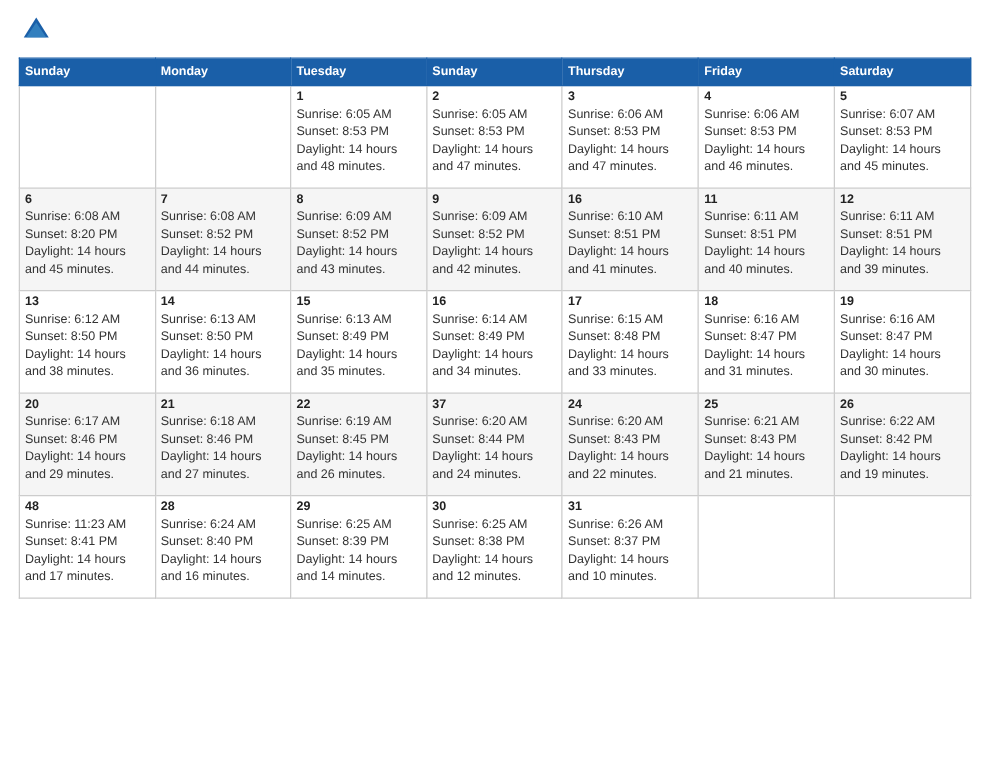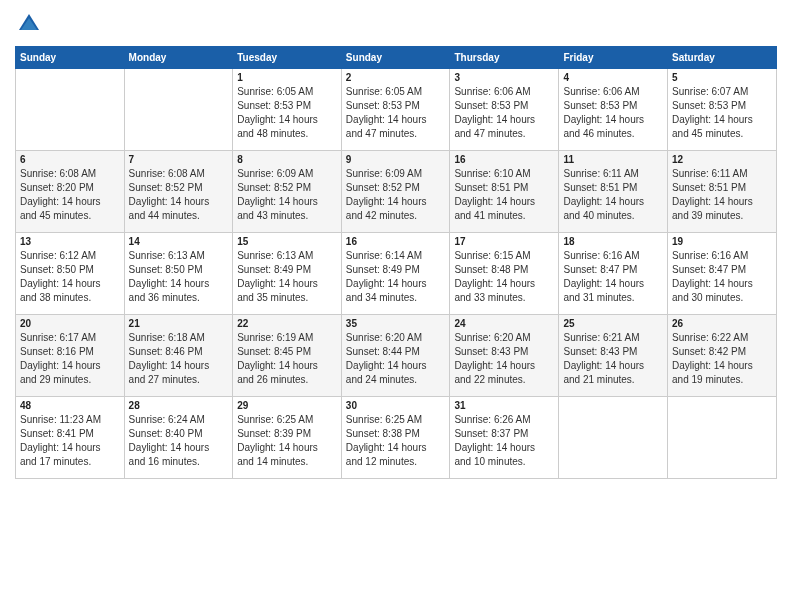--- a/index.html
+++ b/index.html
@@ -269,40 +269,40 @@
             <div class="day-info">Sunrise: 6:16 AM
 Sunset: 8:47 PM
 Daylight: 14 hours
 and 30 minutes.</div>
           </td>
         </tr>
         <tr>
           <td>
             <span class="day-num">20</span>
             <div class="day-info">Sunrise: 6:17 AM
-Sunset: 8:16 PM
+Sunset: 8:46 PM
 Daylight: 14 hours
 and 29 minutes.</div>
           </td>
           <td>
             <span class="day-num">21</span>
             <div class="day-info">Sunrise: 6:18 AM
 Sunset: 8:46 PM
 Daylight: 14 hours
 and 27 minutes.</div>
           </td>
           <td>
             <span class="day-num">22</span>
             <div class="day-info">Sunrise: 6:19 AM
 Sunset: 8:45 PM
 Daylight: 14 hours
 and 26 minutes.</div>
           </td>
           <td>
-            <span class="day-num">35</span>
+            <span class="day-num">37</span>
             <div class="day-info">Sunrise: 6:20 AM
 Sunset: 8:44 PM
 Daylight: 14 hours
 and 24 minutes.</div>
           </td>
           <td>
             <span class="day-num">24</span>
             <div class="day-info">Sunrise: 6:20 AM
 Sunset: 8:43 PM
 Daylight: 14 hours

